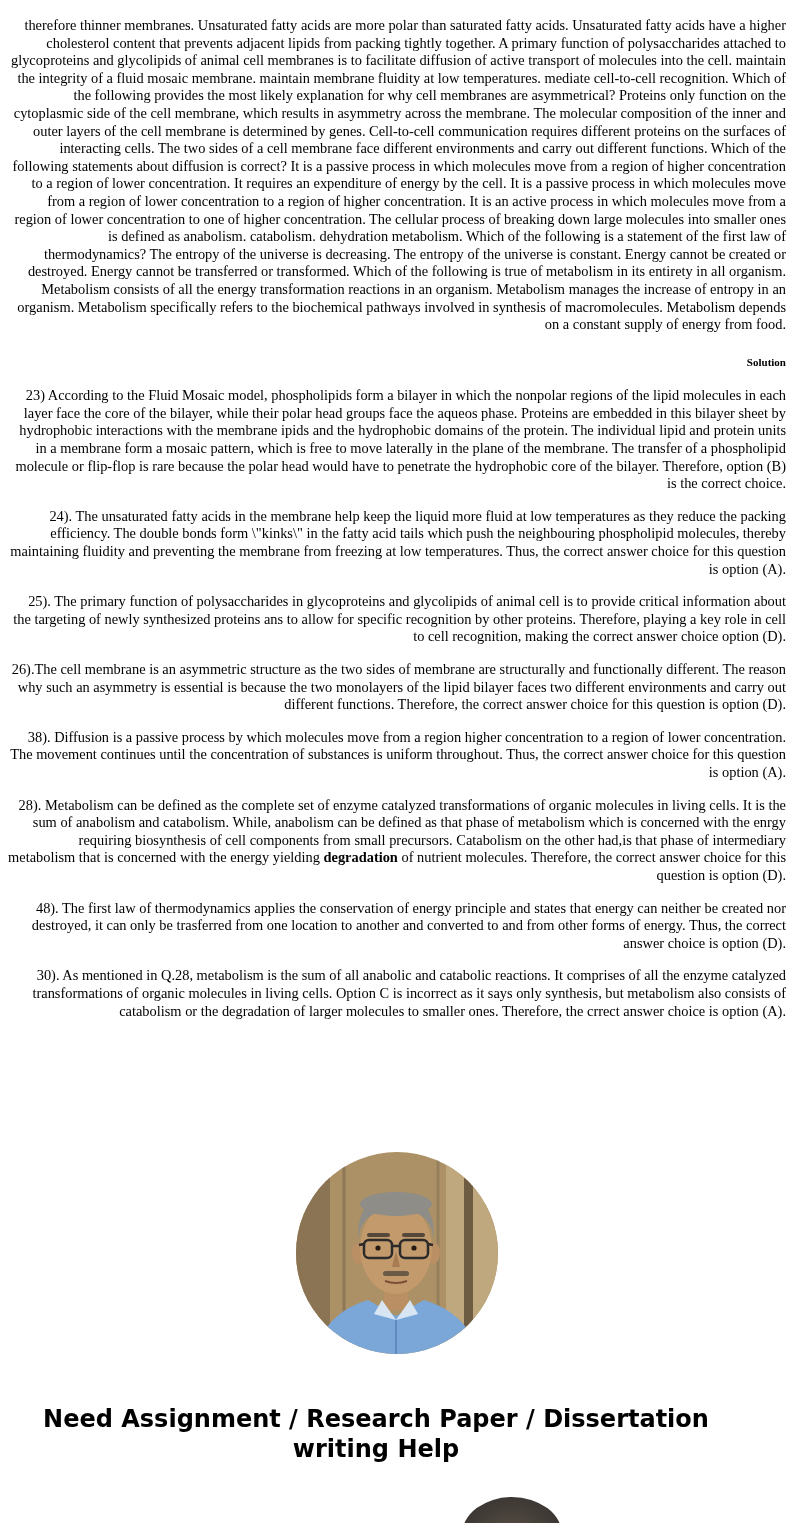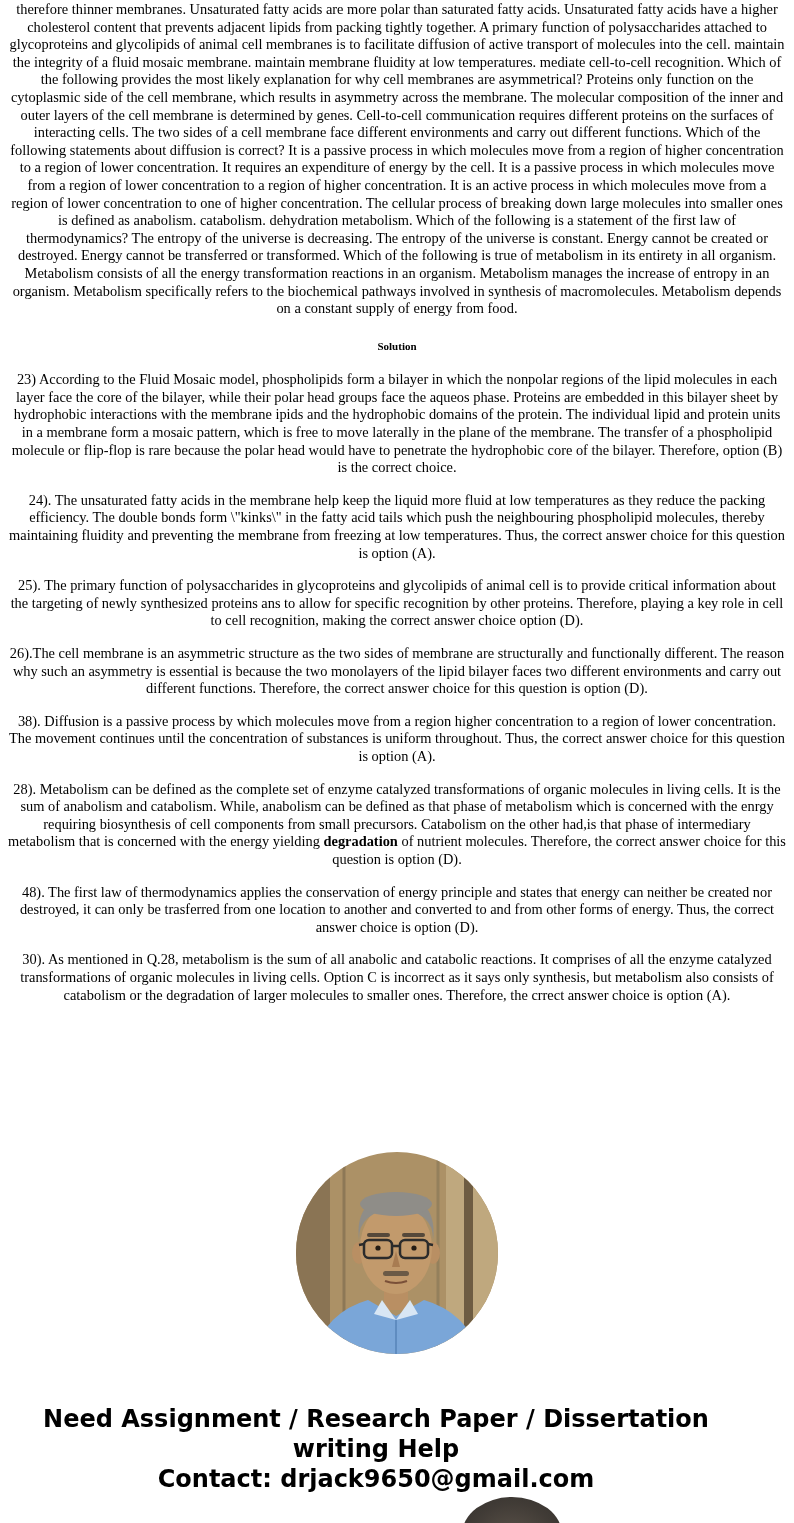--- a/index.html
+++ b/index.html
@@ -10,26 +10,26 @@
   body {
     position: relative;
     width: 794px;
     height: 1523px;
     overflow: hidden;
     font-family: "Liberation Serif", serif;
     color: #000000;
   }
   .doc {
     position: absolute;
-    top: 0;
+    top: 16px;
     left: 8px;
     width: 778px;
     font-size: 14.4px;
     line-height: 17.6px;
-    text-align: center;
+    text-align: right;
   }
   .doc p {
     margin: 15px 0;
   }
   .doc p.first {
     margin-top: 1px;
   }
   .solution-heading {
     font-size: 11px;
     font-weight: bold;
@@ -134,16 +134,15 @@
     <path d="M18 202 Q30 160 72 148 L100 164 L128 148 Q170 160 184 202 Z" fill="#7aa6d8"></path>
 
     <path d="M86 148 L100 168 L78 162 Z" fill="#d8e6f4"></path>
     <path d="M114 148 L100 168 L122 162 Z" fill="#d8e6f4"></path>
     <line x1="100" y1="168" x2="100" y2="202" stroke="#5f8cc0" stroke-width="2"></line>
   </svg>
 </div>
 
 <div class="footer">
   <div class="headline">Need Assignment / Research Paper / Dissertation writing Help</div>
-  <div class="contact">Contact: drjack9650@gmail.com</div>
 </div>
 
 <div class="bottom-fragment"></div>
 
 </body></html>

